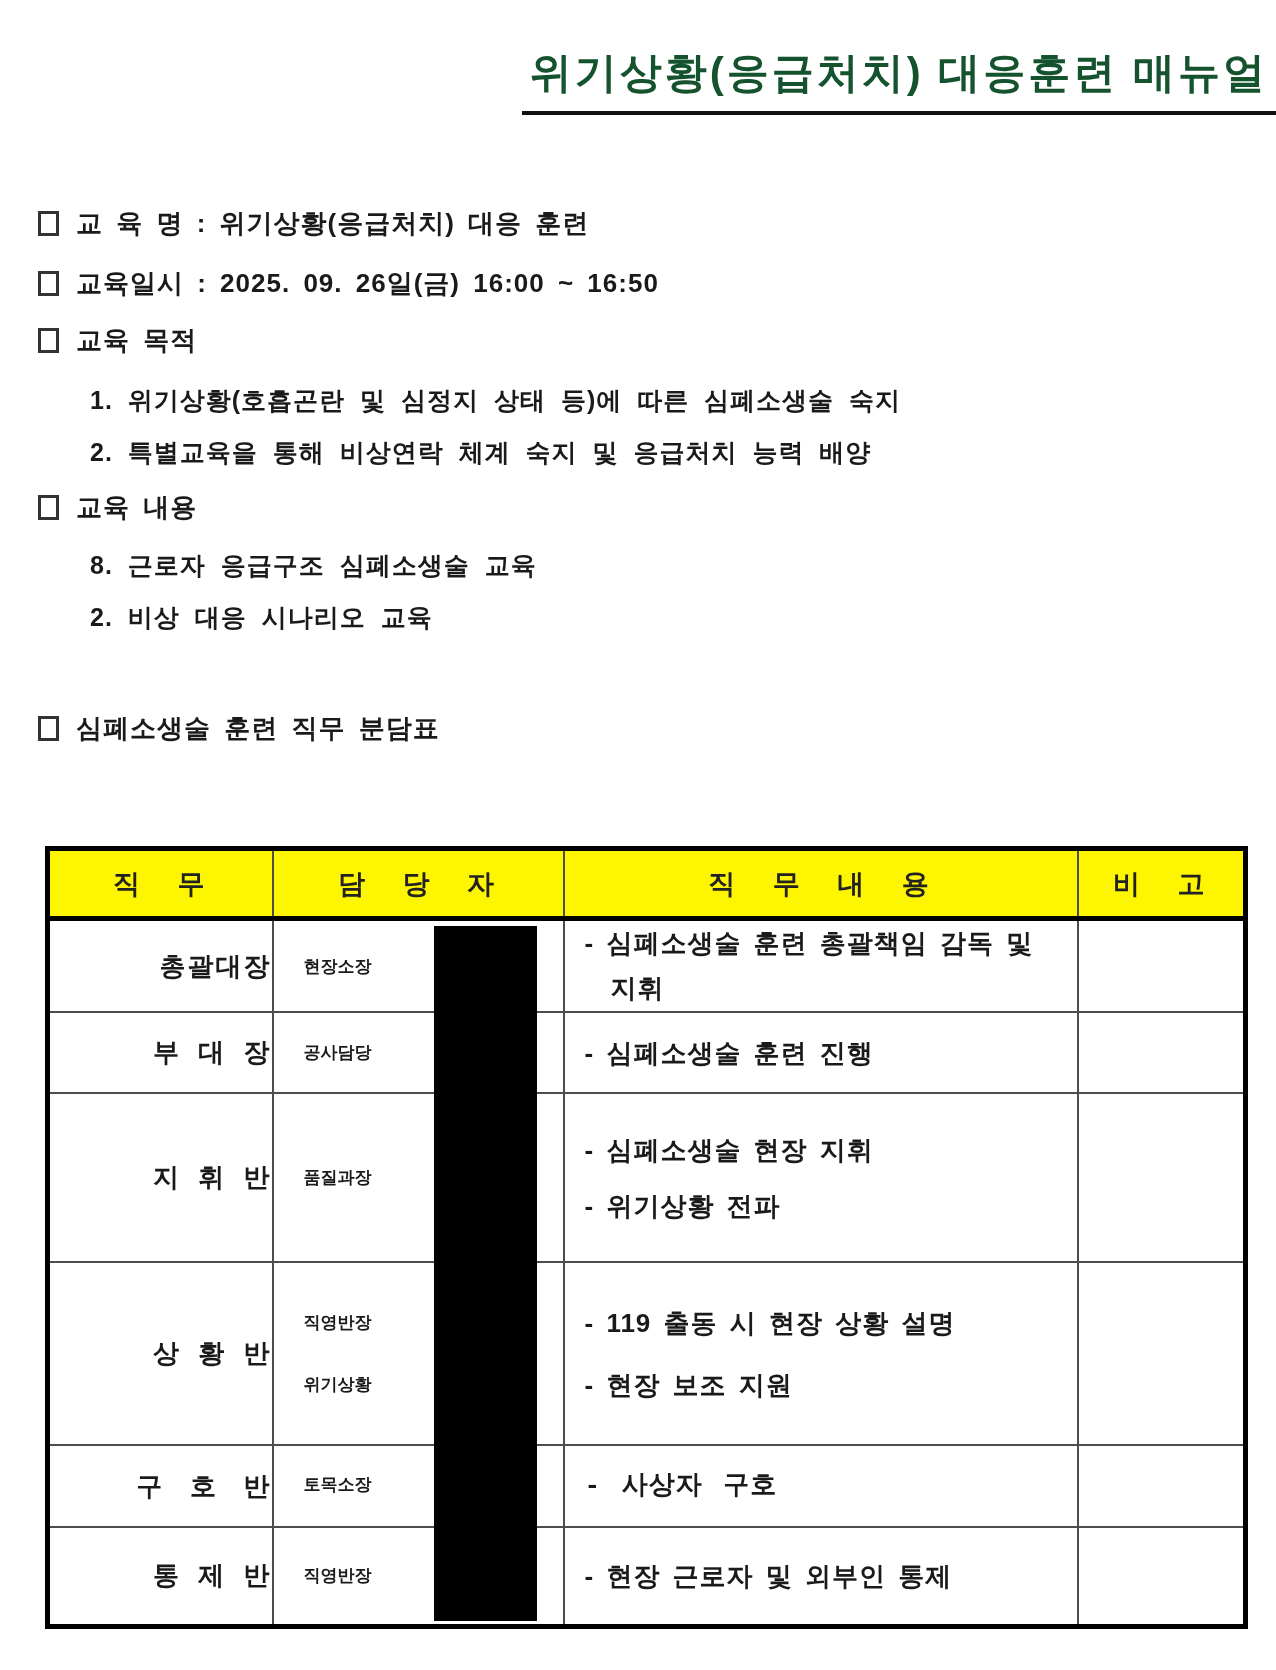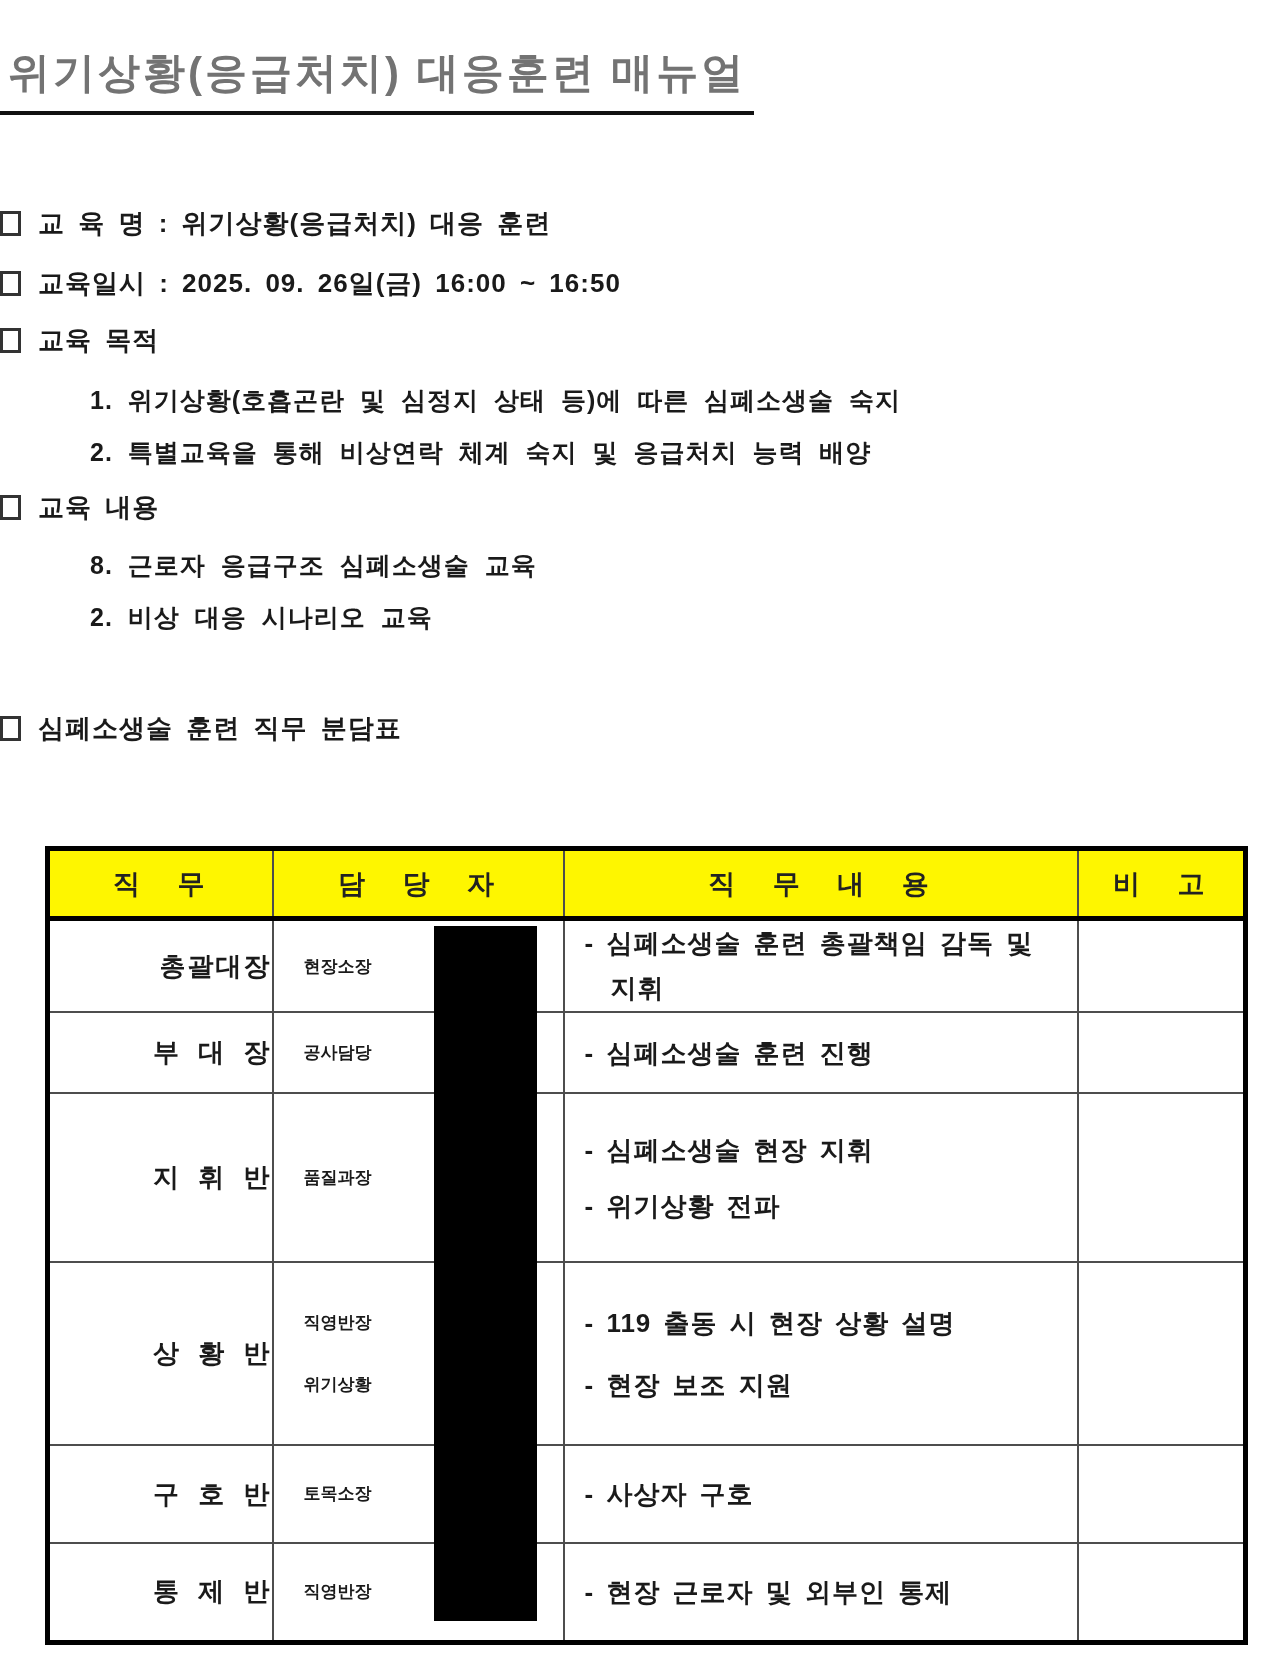--- a/index.html
+++ b/index.html
@@ -7,36 +7,37 @@
   body {
     width:1276px; height:1670px;
     font-family:"Liberation Sans", sans-serif;
     color:#1a1a1a;
   }
   .page { position:relative; width:1276px; height:1670px; overflow:hidden; background:#fff; }
 
   
   .doc-title {
     margin-top:45px;
-    text-align:left;
+    text-align:right;
     font-size:42px;
     font-weight:bold;
     letter-spacing:3px;
-    color:#737373;
+    color:#14532d;
   }
   .doc-title .underline {
     display:inline-block;
     padding:0 8px 10px 8px;
     border-bottom:4px solid #111;
   }
 
   
   .item {
     display:flex;
     align-items:center;
+    margin-left:38px;
     font-size:26px;
     font-weight:bold;
     line-height:34px;
     letter-spacing:1px;
     word-spacing:5px;
   }
   .checkbox {
     flex:none;
     width:21px; height:25px;
     border:3px solid #333;
@@ -110,21 +111,21 @@
   .line { line-height:52px; }
   .lh45 .line { line-height:45px; }
   .lh56 .line { line-height:56px; }
   .lh62 .line { line-height:62px; }
   .cont { padding-left:26px; }
 
   tr.r1 td { height:90px; }
   tr.r2 td { height:81px; }
   tr.r3 td { height:169px; }
   tr.r4 td { height:183px; }
-  tr.r5 td { height:98px; }
+  tr.r5 td { height:82px;font-family:Liberation Mono, monospace; }
   tr.r6 td { height:99px; }
 
   
   .redaction {
     position:absolute;
     left:389px;
     top:80px;
     width:103px;
     height:695px;
     background:#000;

